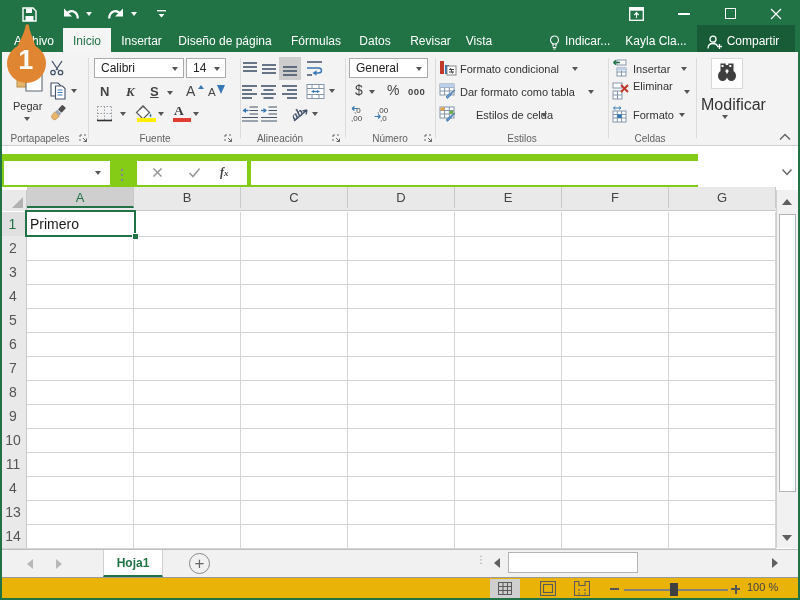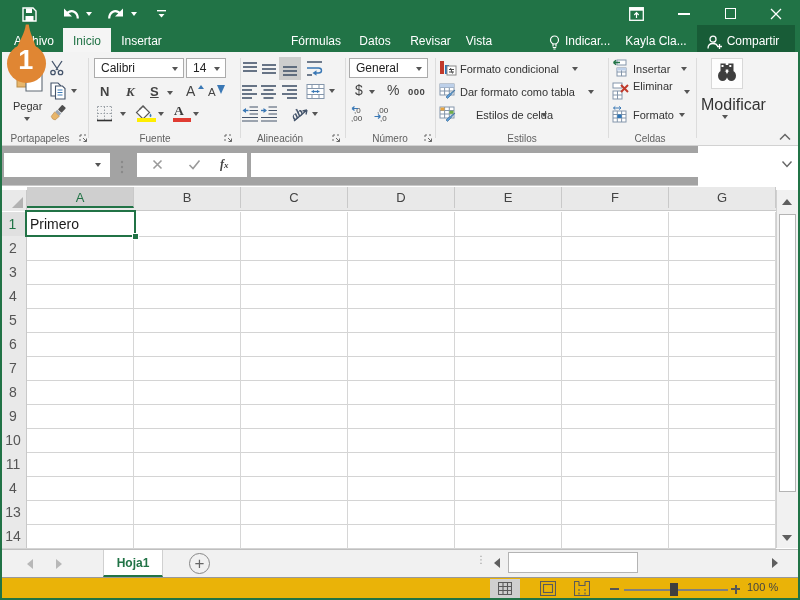--- a/index.html
+++ b/index.html
@@ -4,21 +4,21 @@
 <style>
   * { margin:0; padding:0; box-sizing:border-box; }
   html,body { width:800px; height:600px; overflow:hidden; }
   body { font-family:"Liberation Sans", sans-serif; position:relative; background:#fff; }
   .abs { position:absolute; }
   
   #titlebar { left:0; top:0; width:800px; height:28px; background:#217346; }
   #tabrow { left:0; top:28px; width:800px; height:24px; background:#217346; }
   .tab { position:absolute; top:0; height:24px; line-height:27px; color:#fff; font-size:12px; text-align:center; white-space:nowrap; }
   #ribbon { left:0; top:52px; width:800px; height:94px; background:#f3f3f3; border-bottom:1px solid #d2d2d2; }
-  #fbar { left:0; top:146px; width:698px; height:40px; background:#a3a3a3; border-bottom:1px solid #c8c8c8; }
+  #fbar { left:0; top:154px; width:698px; height:40px; background:#84cc16; border-bottom:1px solid #c8c8c8; }
   #gridwrap { left:0; top:187px; width:800px; height:362px; background:#fff; }
   #sheetrow { left:0; top:549px; width:800px; height:28px; background:#f1f1f1; border-top:1px solid #bfbfbf; }
   #statusbar { left:0; top:577px; width:800px; height:23px; background:#eab308; border-top:1px solid #999; border-left:2px solid #217346; border-right:2px solid #217346; border-bottom:2px solid #217346; }
   .glabel { position:absolute; top:133px; font-size:10px; color:#5f5f5f; text-align:center; }
   .gsep { position:absolute; top:60px; width:1px; height:80px; background:#dcdcdc; }
   .combo { position:absolute; background:#fff; border:1px solid #ababab; font-size:12px; color:#222; }
   .ricon { position:absolute; }
   .rtext { position:absolute; font-size:11px; color:#333; white-space:nowrap; }
   .darr { position:absolute; width:0; height:0; border-left:3.5px solid transparent; border-right:3.5px solid transparent; border-top:4px solid #555; }
   .hdrcell { position:absolute; top:0; height:21px; background:#e9e9e9; border-right:1px solid #c9c9c9; font-size:13px; color:#444; text-align:center; line-height:21px; }
@@ -63,20 +63,21 @@
   <div class="abs" style="left:725px;top:8px;width:11px;height:11px;border:1.4px solid #fff"></div>
   <svg class="abs" style="left:770px;top:8px" width="12" height="12" viewBox="0 0 12 12">
     <path d="M1 1 L11 11 M11 1 L1 11" stroke="#fff" stroke-width="1.3"></path>
   </svg>
 </div>
 
 <div id="tabrow" class="abs">
   <div class="tab" style="left:8px;width:52px;">Archivo</div>
   <div class="tab" style="left:63px;width:48px;background:#f5f5f5;color:#217346;">Inicio</div>
   <div class="tab" style="left:117px;width:49px;">Insertar</div>
+  <div class="tab" style="left:177px;width:96px;">Diseño de página</div>
   <div class="tab" style="left:289px;width:54px;">Fórmulas</div>
   <div class="tab" style="left:354px;width:42px;">Datos</div>
   <div class="tab" style="left:405px;width:51px;">Revisar</div>
   <div class="tab" style="left:463px;width:32px;">Vista</div>
 
   <svg class="abs" style="left:548px;top:7px" width="13" height="15" viewBox="0 0 13 15">
     <circle cx="6.5" cy="5" r="4" fill="none" stroke="#fff" stroke-width="1.2"></circle>
     <path d="M5 9 L5 11.5 M8 9 L8 11.5" stroke="#fff" stroke-width="1.2"></path>
     <path d="M4.8 12.5 h3.4 M5.4 14 h2.2" stroke="#fff" stroke-width="1.1"></path>
   </svg>

